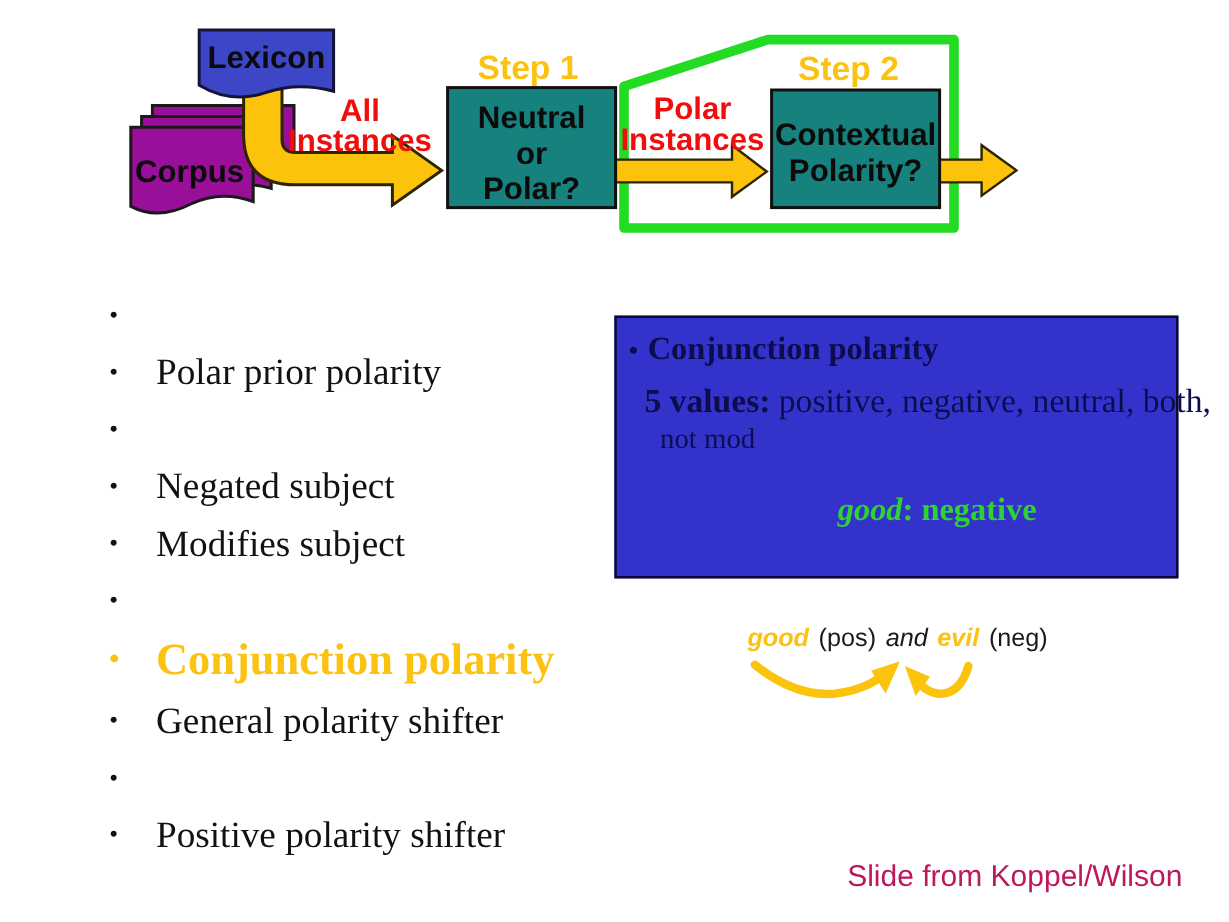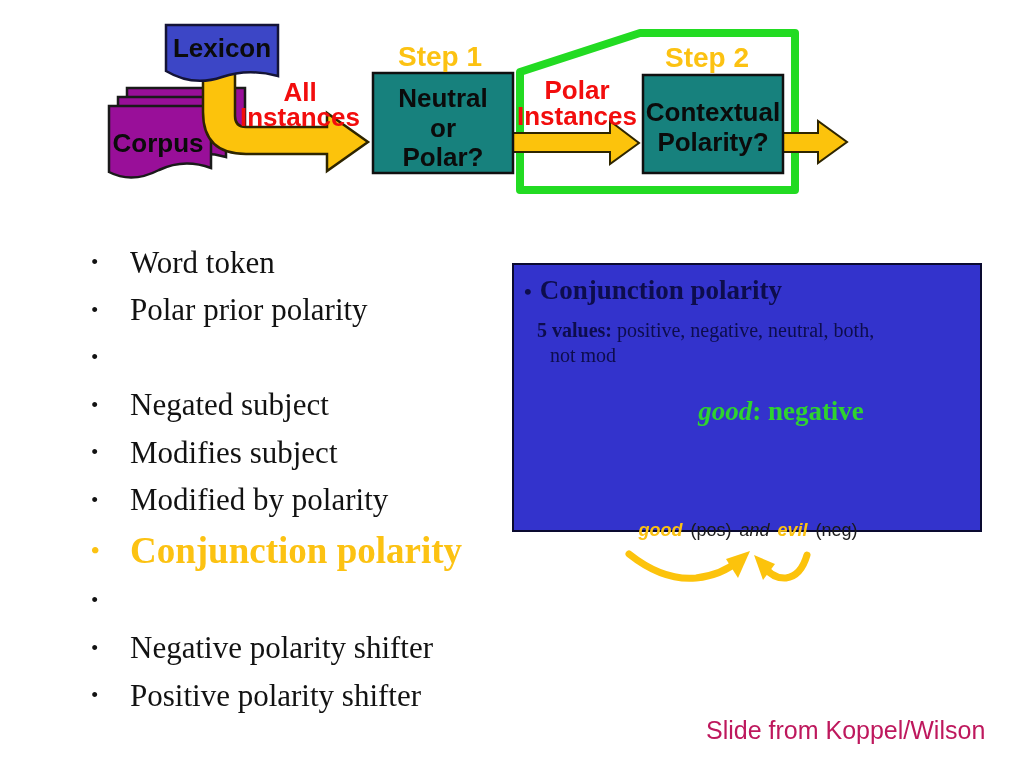--- a/index.html
+++ b/index.html
@@ -11,34 +11,34 @@
   
   .features{left:88px;top:239px;width:430px;}
   .feature-row{display:flex;align-items:center;height:47.5px;
                font-family:"Liberation Serif","DejaVu Serif",serif;
                font-size:31px;color:#121212;}
   .feature-row .bullet{width:39px;font-size:21px;padding-left:3px;color:#121212;}
   .feature-row.big{height:53px;font-size:37px;font-weight:bold;color:#FCC212;}
   .feature-row.big .bullet{color:#FCC212;font-size:24px;}
 
   
-  .bluebox{left:512px;top:263px;width:470px;height:269px;background:#3333CC;
+  .bluebox{left:512px;top:263px;width:470px;height:219px;background:#3333CC;
            border:2px solid #0a0a30;box-sizing:border-box;color:#0d0d4d;
            font-family:"Liberation Serif","DejaVu Serif",serif;}
   .bb-title{margin:10px 0 0 10px;font-size:27px;font-weight:bold;}
   .bb-title .bb-bullet{font-size:22px;margin-right:8px;}
-  .bb-values{margin:13px 0 0 23px;font-size:20px;white-space:nowrap;}
+  .bb-values{margin:13px 0 0 23px;font-size:28px;white-space:nowrap;}
   .bb-values .lbl{font-weight:bold;}
-  .bb-notmod{margin:2px 0 0 36px;font-size:20px;}
+  .bb-notmod{margin:2px 0 0 36px;font-size:24px;}
   .bb-example{margin-top:29px;padding-left:68px;text-align:center;
               font-size:27px;font-weight:bold;color:#2FD32F;}
   .bb-example .gword{font-style:italic;}
 
   
-  .goodevil{left:598px;top:520px;width:300px;text-align:center;font-size:18px;color:#1a1a1a;white-space:nowrap;}
+  .goodevil{left:598px;top:520px;width:300px;text-align:center;font-size:21px;color:#1a1a1a;white-space:nowrap;}
   .goodevil span{margin:0 4px;}
   .ge-gold{color:#FCC212;font-weight:bold;font-style:italic;}
   .ge-conj{font-style:italic;}
 
   .attribution{left:706px;top:716px;font-size:25px;color:#be185d;}
 </style>
 </head>
 <body>
 
 <div class="slide">
@@ -79,51 +79,49 @@
     <text x="577" y="125" font-size="26" fill="#F20D0D" text-anchor="middle">Instances</text>
 
     <text x="707" y="67" font-size="28" fill="#FCC212" text-anchor="middle">Step 2</text>
     <text x="713" y="121" font-size="26" fill="#0b0b0b" text-anchor="middle">Contextual</text>
     <text x="713" y="151" font-size="26" fill="#0b0b0b" text-anchor="middle">Polarity?</text>
   </svg>
 
   <div class="abs features">
     <div class="feature-row">
       <span class="bullet">•</span>
-      <span>Word token</span>
       </div>
     <div class="feature-row">
       <span class="bullet">•</span>
       <span>Polar prior polarity</span>
       </div>
     <div class="feature-row">
       <span class="bullet">•</span>
       </div>
     <div class="feature-row">
       <span class="bullet">•</span>
       <span>Negated subject</span>
       </div>
     <div class="feature-row">
       <span class="bullet">•</span>
       <span>Modifies subject</span>
       </div>
     <div class="feature-row">
       <span class="bullet">•</span>
-      <span>Modified by polarity</span>
       </div>
     <div class="feature-row big">
       <span class="bullet">•</span>
       <span>Conjunction polarity</span>
       </div>
     <div class="feature-row">
       <span class="bullet">•</span>
+      <span>General polarity shifter</span>
       </div>
     <div class="feature-row">
       <span class="bullet">•</span>
-      <span>Negative polarity shifter</span>
       </div>
     <div class="feature-row">
       <span class="bullet">•</span>
       <span>Positive polarity shifter</span>
       </div>
   </div>
 
   <div class="abs bluebox">
     <div class="bb-title">
       <span class="bb-bullet">•</span><span>Conjunction polarity</span>

